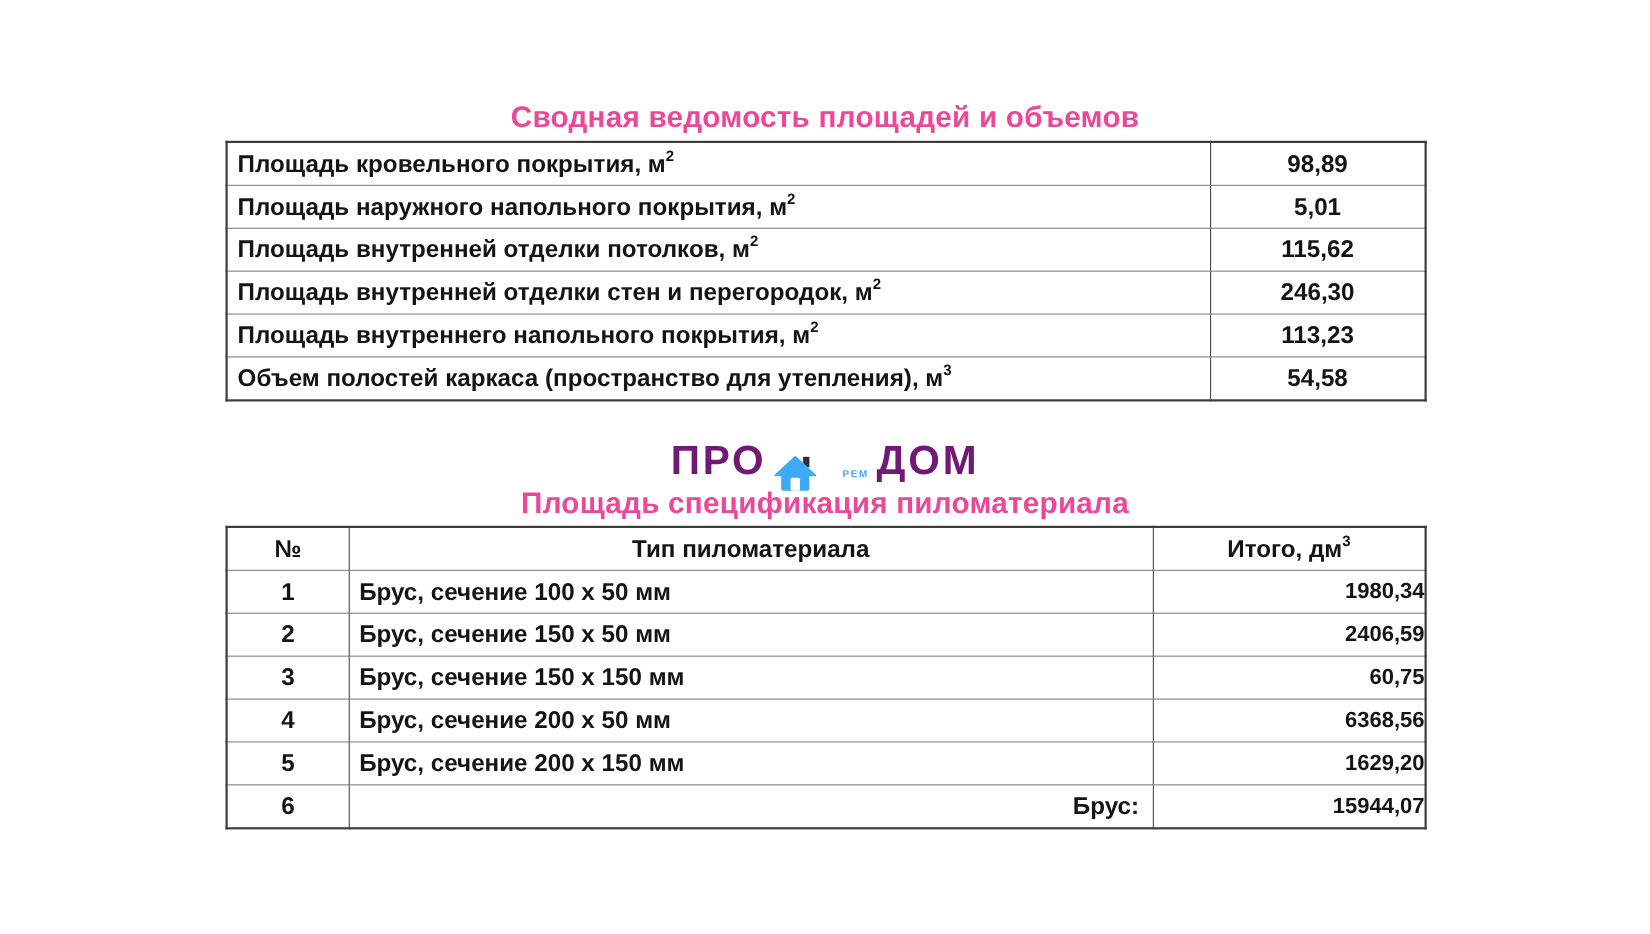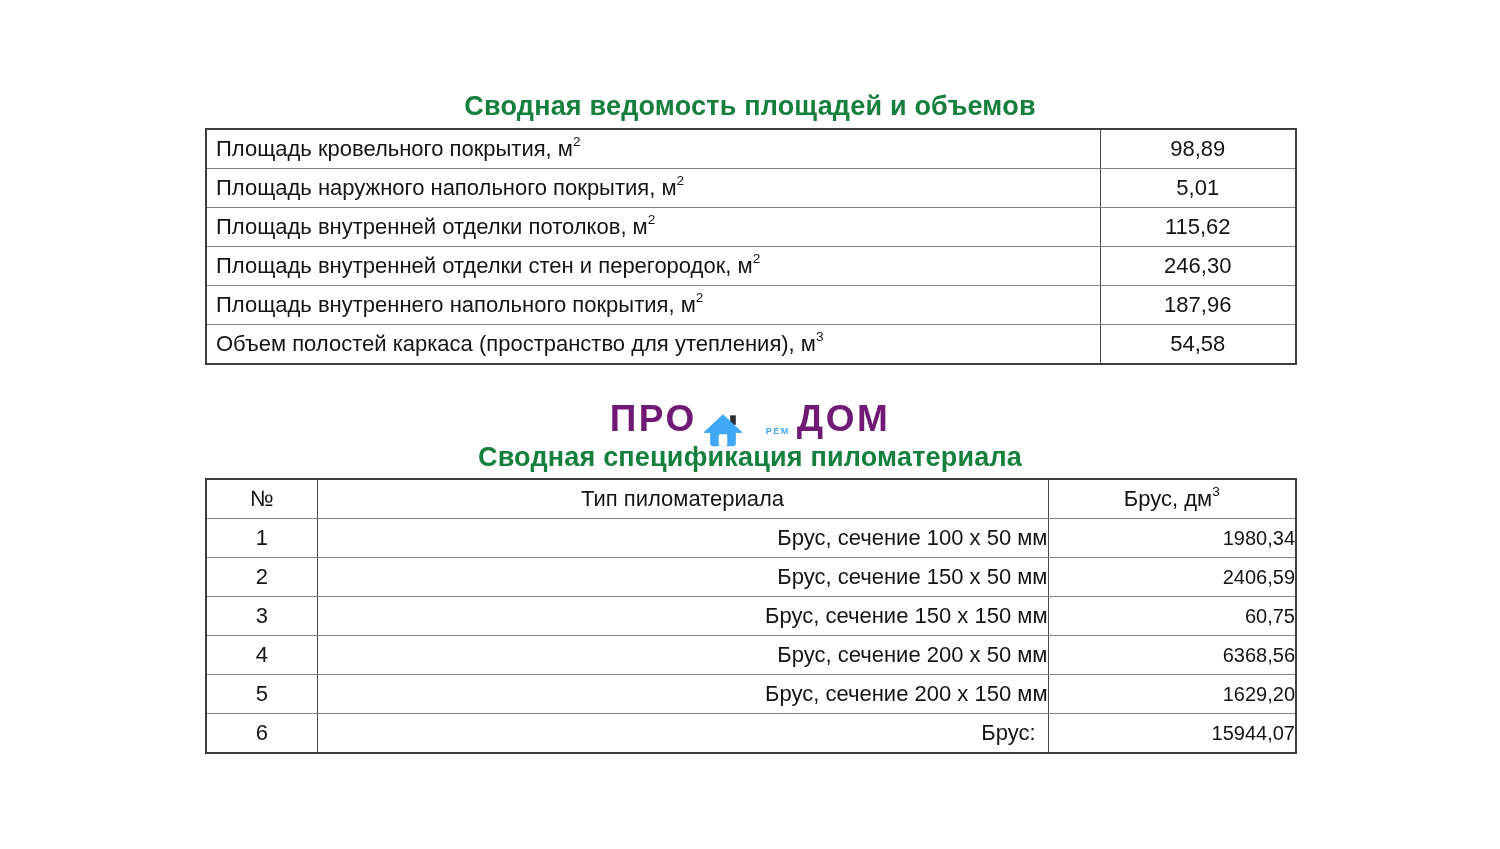--- a/index.html
+++ b/index.html
@@ -17,21 +17,21 @@
     overflow: hidden;
   }
   .title {
     position: absolute;
     left: 205px;
     width: 1090px;
     margin: 0;
     text-align: center;
     font-size: 27px;
     font-weight: 700;
-    color: #15803d;
+    color: #ec4899;
     line-height: 32px;
     letter-spacing: 0.2px;
   }
   .t1-title { top: 90px; }
   .t2-title { top: 441px; }
 
   table.doc-table {
     position: absolute;
     left: 205px;
     border-collapse: collapse;
@@ -43,36 +43,36 @@
   table.t2 { top: 478px; width: 1090px; }
 
   table.doc-table td, table.doc-table th {
     border-top: 1.4px solid #828282;
     border-bottom: 1.4px solid #828282;
     border-left: 1.8px solid #4a4a4a;
     border-right: 1.8px solid #4a4a4a;
     height: 38px;
     padding: 0;
     vertical-align: middle;
-    font-weight: 400;
+    font-weight: 700;
     font-size: 22px;
     color: #141414;
     overflow: hidden;
     white-space: nowrap;
   }
   .t1 .label-cell { text-align: left; padding-left: 9px; }
   .t1 .value-cell { text-align: center; }
   .t1 col.c1 { width: 894px; }
   .t1 col.c2 { width: 196px; }
 
   .t2 col.c1 { width: 111px; }
   .t2 col.c2 { width: 731px; }
   .t2 col.c3 { width: 248px; }
   .t2 .num-cell  { text-align: center; }
-  .t2 .type-cell { text-align: right; padding-left: 9px; }
+  .t2 .type-cell { text-align: left; padding-left: 9px; }
   .t2 .type-header { text-align: center; padding-left: 0; }
   .t2 .value-cell { text-align: right; font-size: 20px; }
   .t2 .value-header { text-align: center; font-size: 22px; }
   .t2 .total-cell { text-align: right; padding-right: 12px; }
 
   sup {
     font-size: 0.62em;
     line-height: 0;
     position: relative;
     top: -0.15em;
@@ -137,21 +137,21 @@
       <tr>
         <td class="label-cell"><span>Площадь внутренней отделки потолков, м</span><sup>2</sup></td>
         <td class="value-cell">115,62</td>
       </tr>
       <tr>
         <td class="label-cell"><span>Площадь внутренней отделки стен и перегородок, м</span><sup>2</sup></td>
         <td class="value-cell">246,30</td>
       </tr>
       <tr>
         <td class="label-cell"><span>Площадь внутреннего напольного покрытия, м</span><sup>2</sup></td>
-        <td class="value-cell">187,96</td>
+        <td class="value-cell">113,23</td>
       </tr>
       <tr>
         <td class="label-cell"><span>Объем полостей каркаса (пространство для утепления), м</span><sup>3</sup></td>
         <td class="value-cell">54,58</td>
       </tr>
     </tbody>
   </table>
 
   <div class="logo">
     <span class="logo-txt">ПРО</span>
@@ -160,33 +160,33 @@
         <rect x="27.5" y="1" width="6" height="10" fill="#2b2e38"></rect>
         <polygon points="20,0.5 40,19 0,19" fill="#3fa9f5" stroke="#3fa9f5" stroke-width="1" stroke-linejoin="round"></polygon>
         <rect x="6.5" y="14" width="27" height="19.5" rx="2.5" fill="#3fa9f5"></rect>
         <rect x="15.5" y="21" width="9" height="12.5" rx="1.5" fill="#ffffff"></rect>
       </svg>
       <span class="logo-sub">РЕМ</span>
     </span>
     <span class="logo-txt">ДОМ</span>
   </div>
 
-  <h2 class="title t2-title">Сводная спецификация пиломатериала</h2>
+  <h2 class="title t2-title">Площадь спецификация пиломатериала</h2>
 
   <table class="doc-table t2">
     <colgroup>
         <col class="c1">
         <col class="c2">
         <col class="c3">
       </colgroup>
     <tbody>
       <tr>
         <td class="num-cell">№</td>
         <td class="type-cell type-header">Тип пиломатериала</td>
-        <td class="value-header"><span>Брус, дм</span><sup>3</sup></td>
+        <td class="value-header"><span>Итого, дм</span><sup>3</sup></td>
       </tr>
       <tr>
         <td class="num-cell">1</td>
         <td class="type-cell">Брус, сечение 100 х 50 мм</td>
         <td class="value-cell">1980,34</td>
       </tr>
       <tr>
         <td class="num-cell">2</td>
         <td class="type-cell">Брус, сечение 150 х 50 мм</td>
         <td class="value-cell">2406,59</td>

